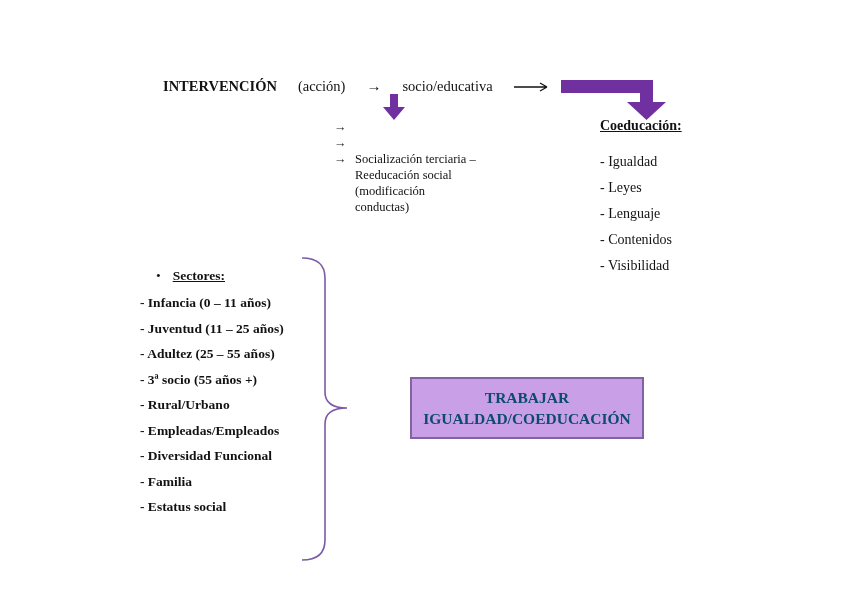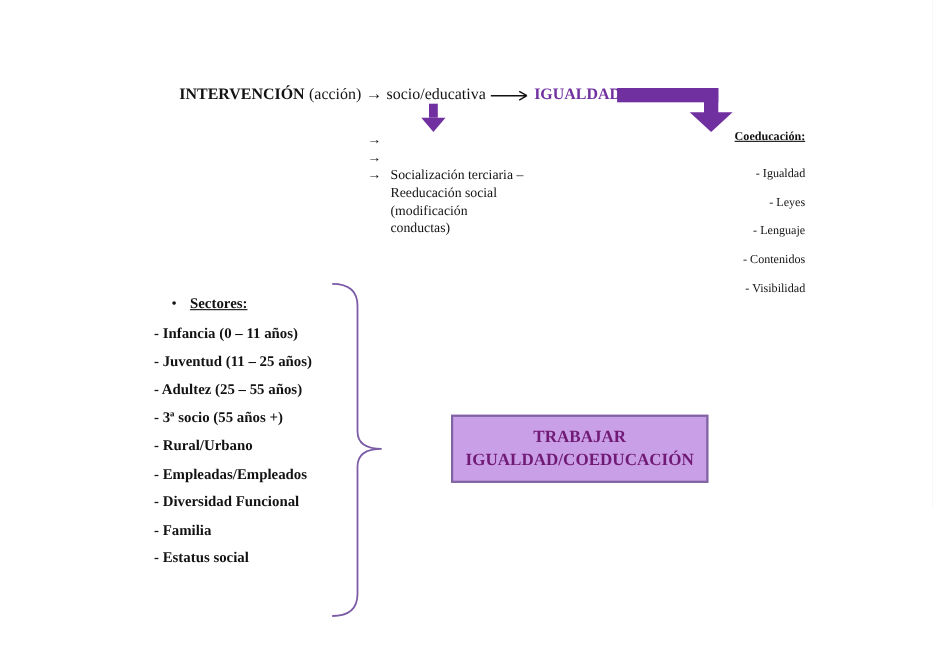--- a/index.html
+++ b/index.html
@@ -7,45 +7,45 @@
     position:relative;width:848px;height:599px;margin:0 auto;background:#ffffff;
     font-family:"Liberation Serif","DejaVu Serif",serif;color:#121212;overflow:hidden;
   }
   .abs{position:absolute;}
   .b{font-weight:bold;}
   .u{text-decoration:underline;}
   .purple{color:#7030A0;}
   .accent-fill{fill:#7030A0;}
 
   
-  .flow-row{display:flex;align-items:center;gap:4px;font-size:14.5px;white-space:nowrap;}
+  .flow-row{display:flex;align-items:center;gap:21px;font-size:14.5px;white-space:nowrap;}
   .arrow-char{font-size:15px;}
 
   
   .soc-list{left:334px;top:119px;width:175px;font-size:12.5px;line-height:16px;}
   .soc-item{display:flex;margin-bottom:0;}
   .soc-marker{width:21px;flex:0 0 21px;}
   .soc-text .line{display:block;}
 
   
-  .coed{left:600px;top:118px;width:132px;text-align:right;font-size:11px;}
+  .coed{left:600px;top:118px;width:132px;text-align:left;font-size:14px;}
   .coed-title{margin-bottom:21px;}
   .coed-item{margin-bottom:12px;line-height:14px;}
 
   
   .sect{left:140px;top:268px;width:200px;font-size:13.5px;}
   .sect-head{padding-left:16px;margin-bottom:12px;display:flex;gap:12px;align-items:baseline;}
   .sect-item{margin-bottom:11.5px;line-height:14px;white-space:nowrap;font-weight:bold;}
 
   
   .result-box{
     left:410px;top:377px;width:230px;height:58px;
     background:#C9A0E8;border:2px solid #8064A2;
     display:flex;flex-direction:column;align-items:center;justify-content:center;
-    font-weight:bold;font-size:15.5px;line-height:21px;text-align:center;color:#701a75;
+    font-weight:bold;font-size:15.5px;line-height:21px;text-align:center;color:#0c4a6e;
   }
 </style>
 </head>
 <body>
 
 <div class="page">
 
   <div class="abs flow-row" style="left:163px;top:78px;">
     <span class="b">INTERVENCIÓN</span>
     <span>(acción)</span>

